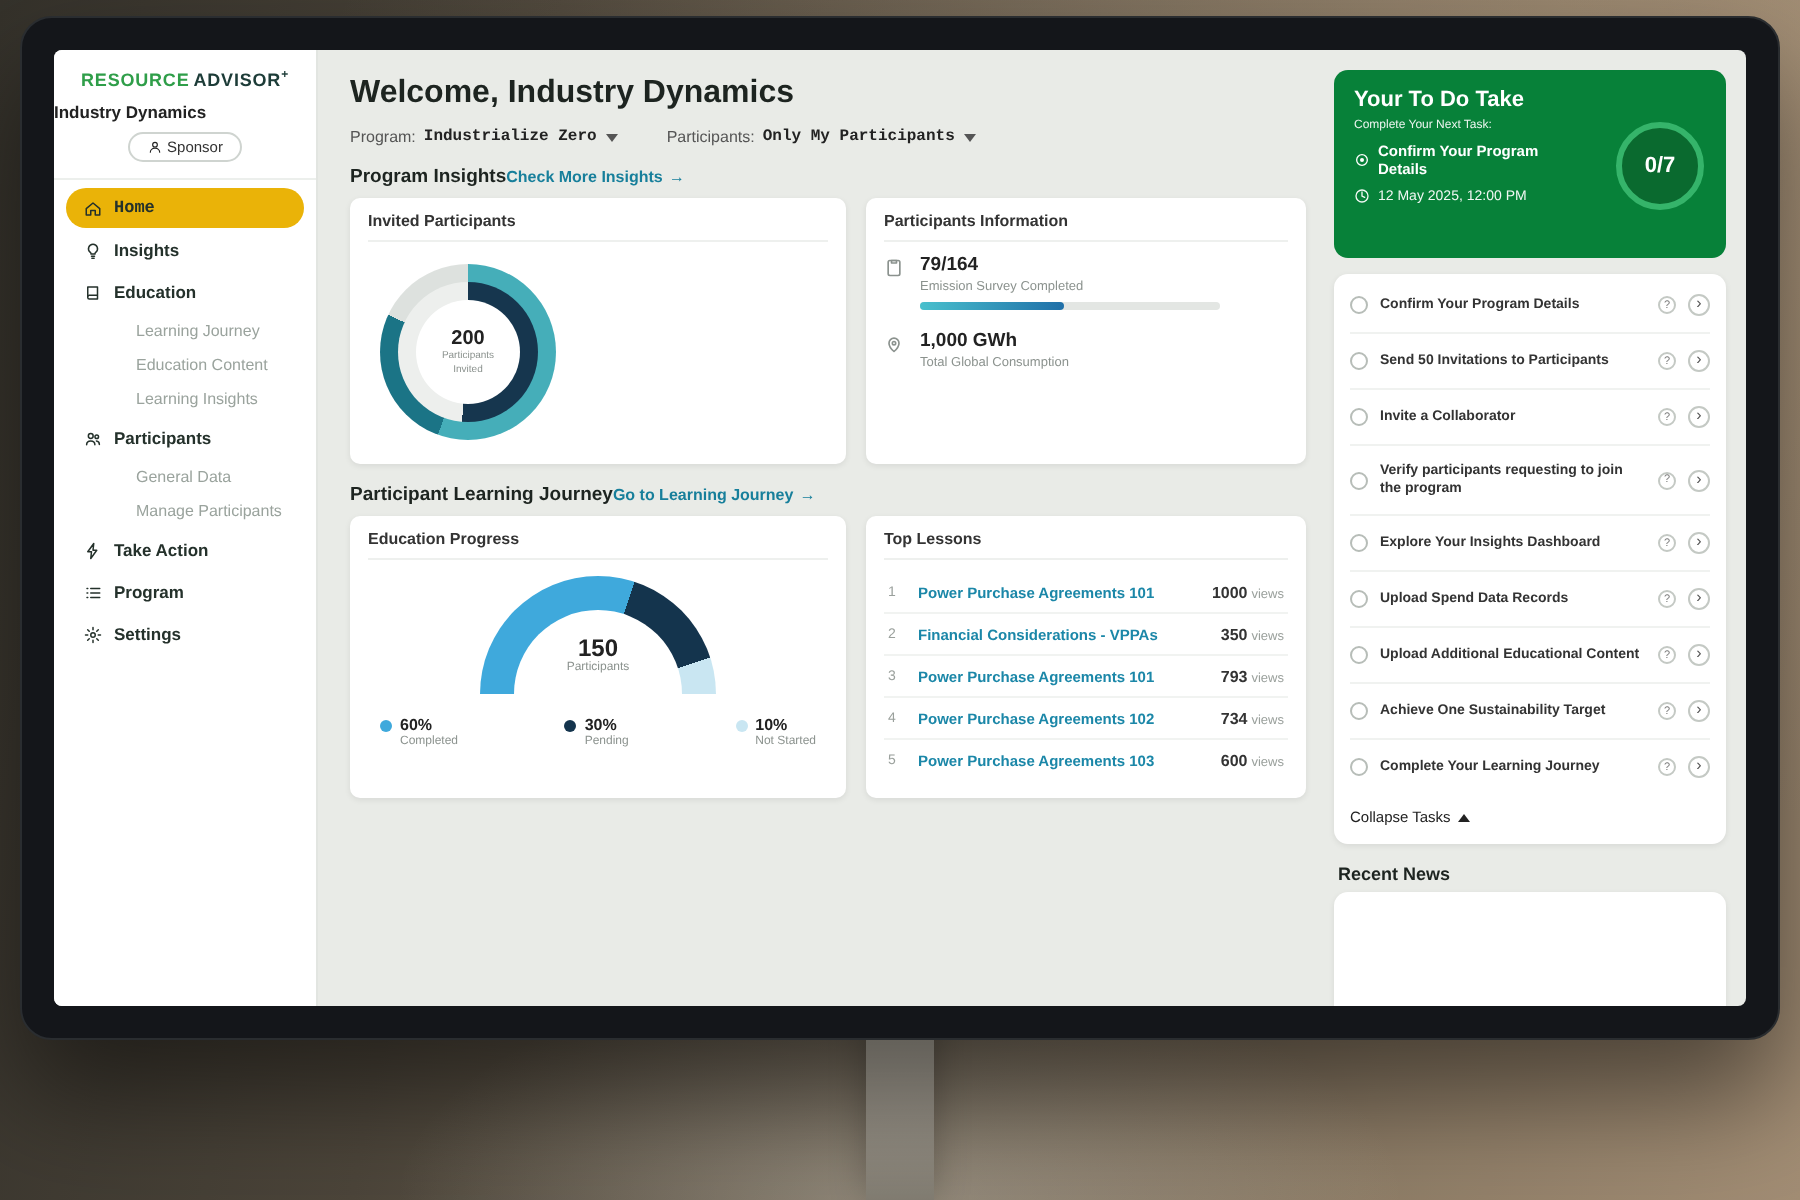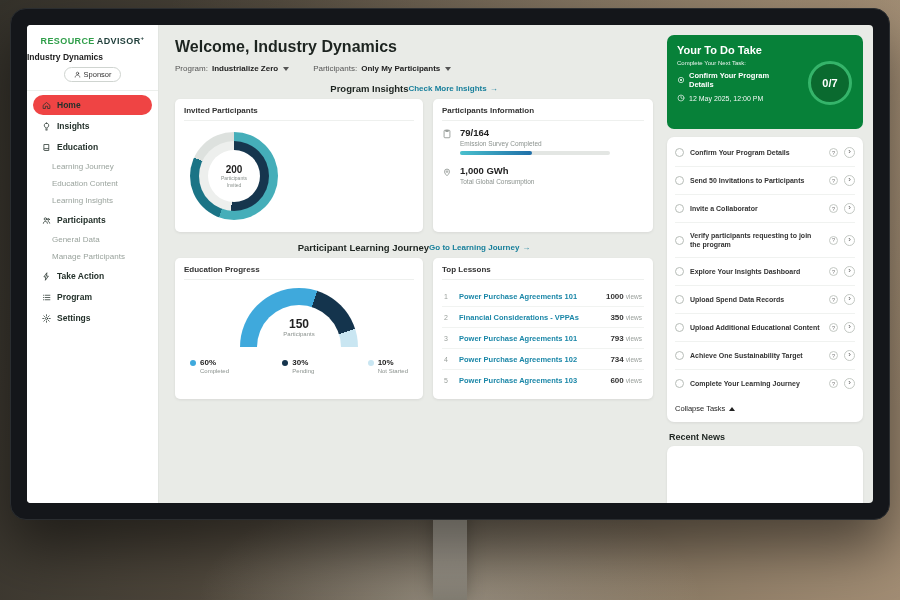--- a/index.html
+++ b/index.html
@@ -30,31 +30,31 @@
   .logo-adv { color:#1d3c38; }
   .logo-adv sup { font-size:6px; }
   .org { text-align:left; font-size:8.5px; font-weight:bold; color:#222; margin-top:1px; }
   .sponsor { display:flex; align-items:center; gap:3px; margin:5px auto 8px; border:1px solid #cfd4d0; border-radius:10px;
              padding:2px 9px; background:#fff; font-size:7.5px; color:#333; width:max-content; cursor:pointer; }
   .sp-ico svg { width:7px; height:7px; display:block; }
   .sep { height:1px; background:#ecefec; margin-bottom:4px; }
   .nav-item { display:flex; align-items:center; gap:6px; padding:5px 9px; margin:1px 6px; border-radius:12px;
               font-size:8.5px; font-weight:bold; color:#24312b; cursor:pointer; }
   .nav-item svg { width:9px; height:9px; flex-shrink:0; }
-  .nav-item.active { background:#ef4444; }
-  .nav-sub { padding:4px 10px 4px 25px; font-size:8px; color:#9aa39d; cursor:pointer; }
+  .nav-item.active { background:#eab308;font-family:Liberation Mono, monospace; }
+  .nav-sub { padding:4px 10px 4px 41px; font-size:8px; color:#9aa39d; cursor:pointer; }
 
   
   .main { flex:1; min-width:0; padding:13px 12px 0 16px; overflow:hidden; }
   .title { font-size:16px; font-weight:bold; color:#1d2420; }
   .filters { display:flex; gap:24px; align-items:center; margin:8px 0 10px; }
   .filter { display:flex; gap:4px; align-items:center; font-size:8px; color:#555; cursor:pointer; }
-  .f-value { font-weight:bold; color:#222; }
+  .f-value { font-weight:bold; color:#222;font-family:Liberation Mono, monospace; }
   .tri-down { width:0; height:0; border-left:3px solid transparent; border-right:3px solid transparent; border-top:4px solid #555; margin-left:1px; }
-  .sec-head { display:flex; justify-content:center; align-items:center; margin:6px 0 5px; }
+  .sec-head { display:flex; justify-content:flex-start; align-items:center; margin:6px 0 5px; }
   .sec-title { font-size:9.5px; font-weight:bold; color:#1d2420; }
   .sec-link { display:flex; gap:3px; align-items:center; font-size:8px; font-weight:bold; color:#177f9b; cursor:pointer; text-decoration:none; }
   .cards-row { display:flex; gap:10px; margin-bottom:10px; }
   .card { background:#fff; border-radius:5px; box-shadow:0 1px 3px rgba(0,0,0,.08); padding:7px 9px 9px; }
   .card-title { font-size:8px; font-weight:bold; color:#333; padding-bottom:5px; border-bottom:1px solid #eef0ee; margin-bottom:6px; }
   .invited, .edu { width:248px; flex-shrink:0; }
   .info, .lessons { flex:1; min-width:0; }
 
   .donut-wrap { display:flex; align-items:center; gap:16px; padding:5px 0 3px 6px; }
   .donut { width:88px; height:88px; border-radius:50%; position:relative; flex-shrink:0;

